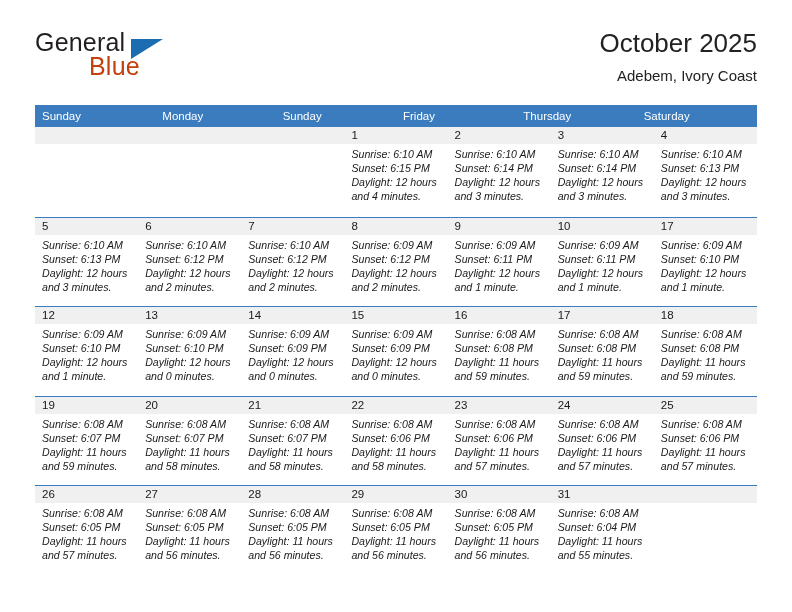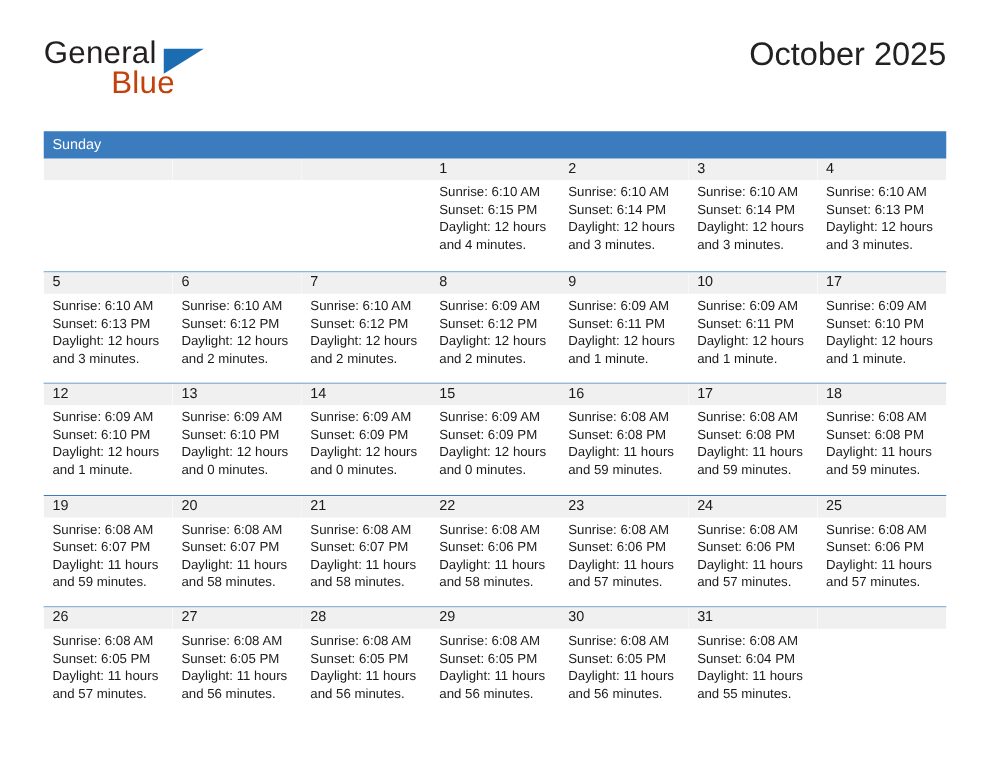--- a/index.html
+++ b/index.html
@@ -89,21 +89,20 @@
   .calendar {
     position: absolute;
     left: 35px;
     top: 105px;
     width: 722px;
   }
   .weekday-row {
     display: flex;
     background: #3a7cbe;
     height: 22px;
-    flex-direction: column;
   }
   .weekday {
     flex: 1 1 0;
     color: #ffffff;
     font-size: 11.5px;
     line-height: 22px;
     padding-left: 7px;
     box-sizing: border-box;
     white-space: nowrap;
   }
@@ -133,20 +132,21 @@
     box-sizing: border-box;
   }
   .day-cell.empty .day-number-band {
     background: #f0f0f0;
   }
   .day-info {
     padding: 3px 6px 0 7px;
     font-size: 10.6px;
     line-height: 14.1px;
     color: #1a1a1a;
+    font-style: italic;
   }
   .day-info div {
     white-space: nowrap;
   }
   .day-info .daylight {
     white-space: normal;
   }
 </style>
 </head>
 <body>
@@ -156,20 +156,21 @@
   <div class="header">
 
     <div class="logo">
       <span class="logo-general">General</span>
       <span class="logo-triangle"></span>
       <span class="logo-blue">Blue</span>
     </div>
 
     <div class="title-block">
       <div class="cal-title">October 2025</div>
+      <div class="cal-subtitle">Adebem, Ivory Coast</div>
     </div>
 
   </div>
 
   <div class="calendar">
     <div class="weekday-row" id="weekday-row">
         <div class="weekday">Sunday</div>
         <div class="weekday">Monday</div>
         <div class="weekday">Sunday</div>
         <div class="weekday">Friday</div>

